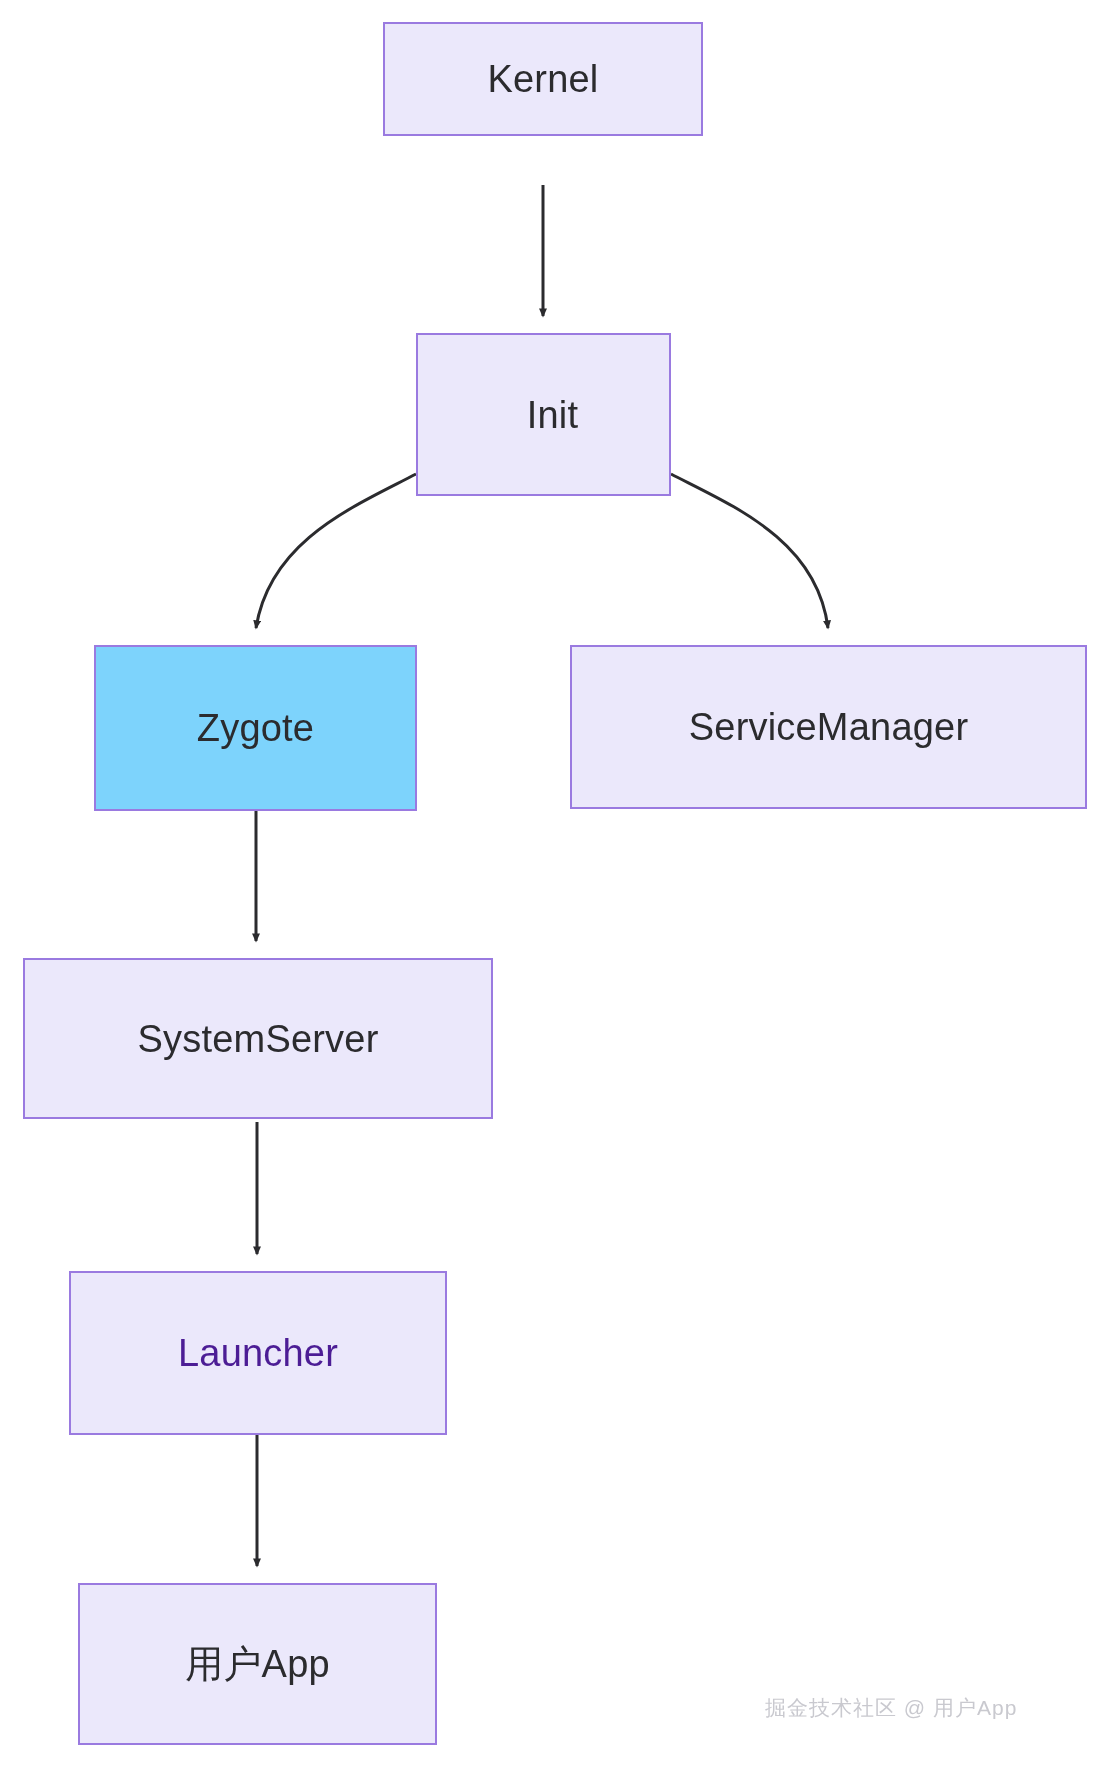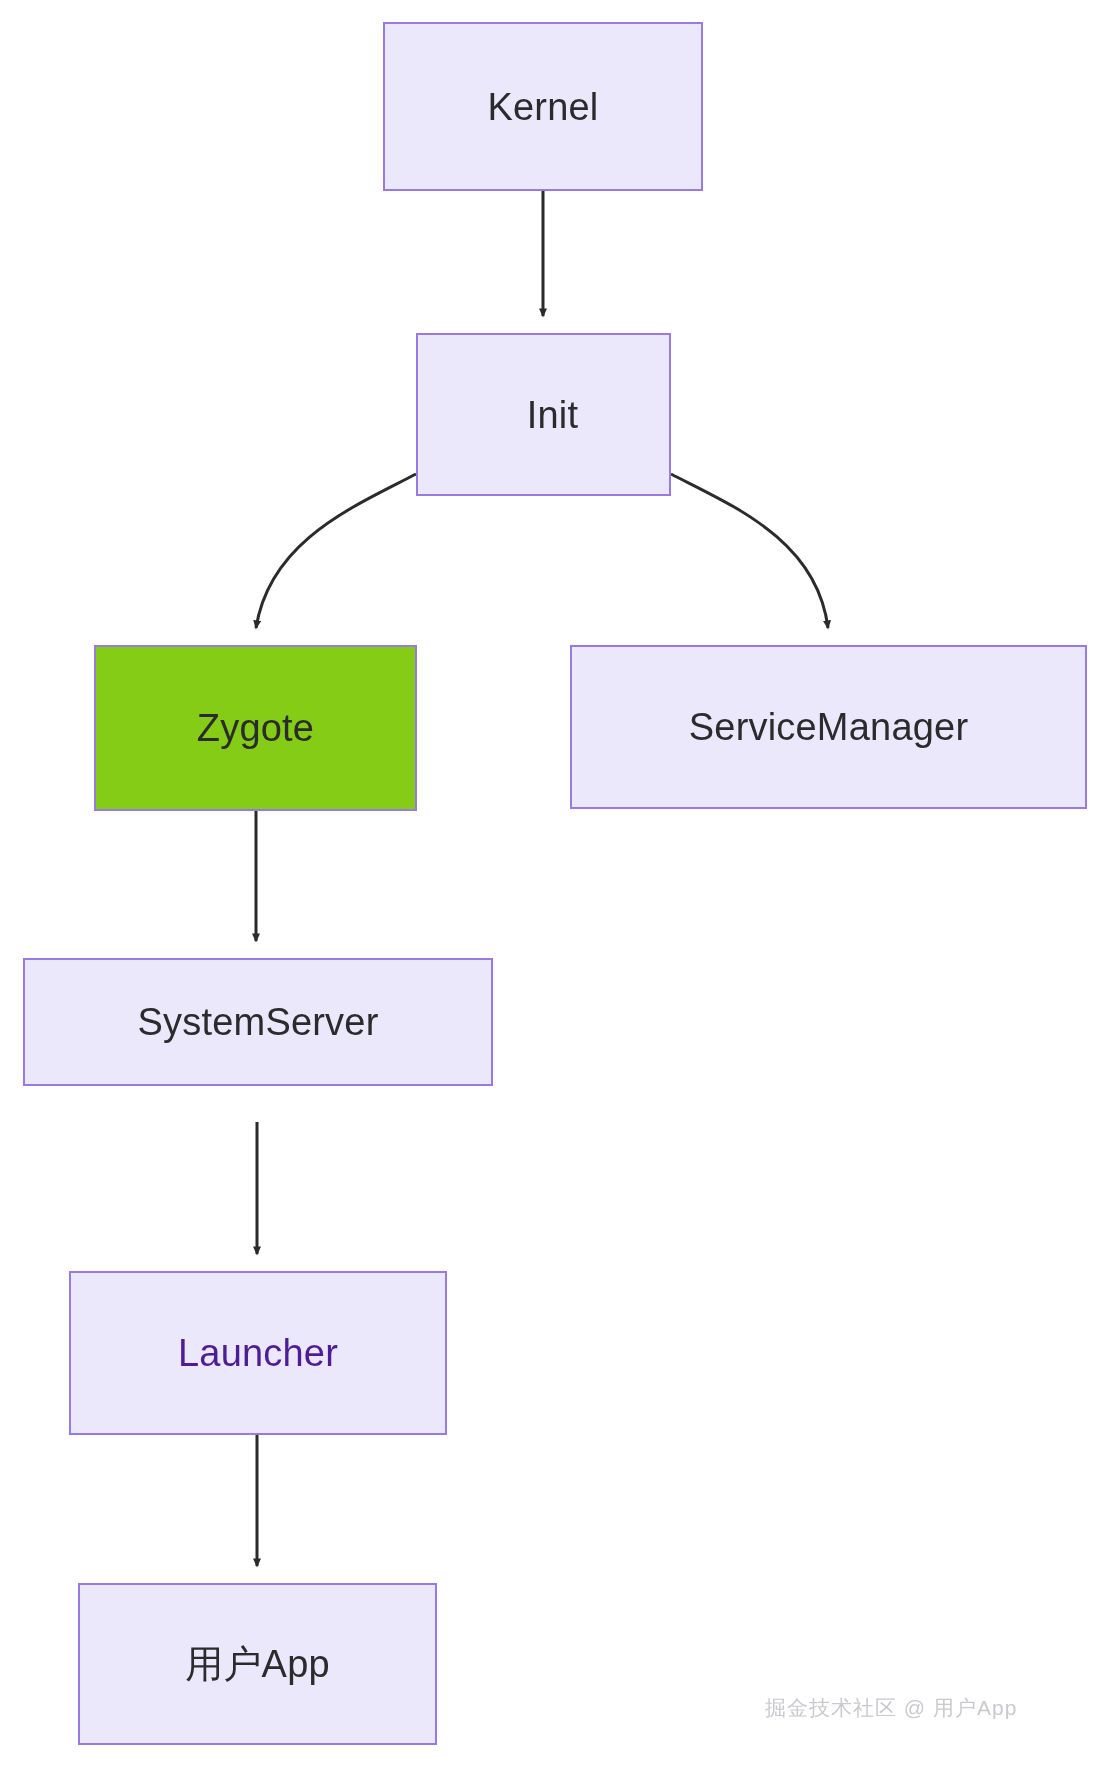--- a/index.html
+++ b/index.html
@@ -83,37 +83,37 @@
 
     <g>
       <path d="M 257 1122 L 257 1254" fill="none" stroke="#2b2b2e" stroke-width="3" marker-end="url(#arrowhead)"></path>
     </g>
 
     <g>
       <path d="M 257 1435 L 257 1566" fill="none" stroke="#2b2b2e" stroke-width="3" marker-end="url(#arrowhead)"></path>
     </g>
   </svg>
 
-  <div class="node" id="node-kernel" style="left: 383px; top: 22px; width: 320px; height: 169px; background: rgb(235, 232, 251); border-color: rgb(154, 122, 224); color: rgb(43, 43, 46);">
+  <div class="node" id="node-kernel" style="left: 383px; top: 22px; width: 320px; height: 114px; background: rgb(235, 232, 251); border-color: rgb(154, 122, 224); color: rgb(43, 43, 46);">
     <span class="node-label">Kernel</span>
   </div>
 
   <div class="node" id="node-init" style="left: 416px; top: 333px; width: 255px; height: 163px; background: rgb(235, 232, 251); border-color: rgb(154, 122, 224); color: rgb(43, 43, 46); padding-left: 18px;">
     <span class="node-label">Init</span>
   </div>
 
-  <div class="node" id="node-zygote" style="left: 94px; top: 645px; width: 323px; height: 166px; background: #84cc16; border-color: rgb(154, 122, 224); color: rgb(43, 43, 46);">
+  <div class="node" id="node-zygote" style="left: 94px; top: 645px; width: 323px; height: 166px; background: #7dd3fc; border-color: rgb(154, 122, 224); color: rgb(43, 43, 46);">
     <span class="node-label">Zygote</span>
   </div>
 
   <div class="node" id="node-servicemanager" style="left: 570px; top: 645px; width: 517px; height: 164px; background: rgb(235, 232, 251); border-color: rgb(154, 122, 224); color: rgb(43, 43, 46);">
     <span class="node-label">ServiceManager</span>
   </div>
 
-  <div class="node" id="node-systemserver" style="left: 23px; top: 958px; width: 470px; height: 128px; background: rgb(235, 232, 251); border-color: rgb(154, 122, 224); color: rgb(43, 43, 46);">
+  <div class="node" id="node-systemserver" style="left: 23px; top: 958px; width: 470px; height: 161px; background: rgb(235, 232, 251); border-color: rgb(154, 122, 224); color: rgb(43, 43, 46);">
     <span class="node-label">SystemServer</span>
   </div>
 
   <div class="node" id="node-launcher" style="left: 69px; top: 1271px; width: 378px; height: 164px; background: rgb(235, 232, 251); border-color: rgb(154, 122, 224); color: #4c1d95;">
     <span class="node-label">Launcher</span>
   </div>
 
   <div class="node" id="node-userapp" style="left: 78px; top: 1583px; width: 359px; height: 162px; background: rgb(235, 232, 251); border-color: rgb(154, 122, 224); color: rgb(43, 43, 46);">
     <span class="node-label">用户App</span>
   </div>

